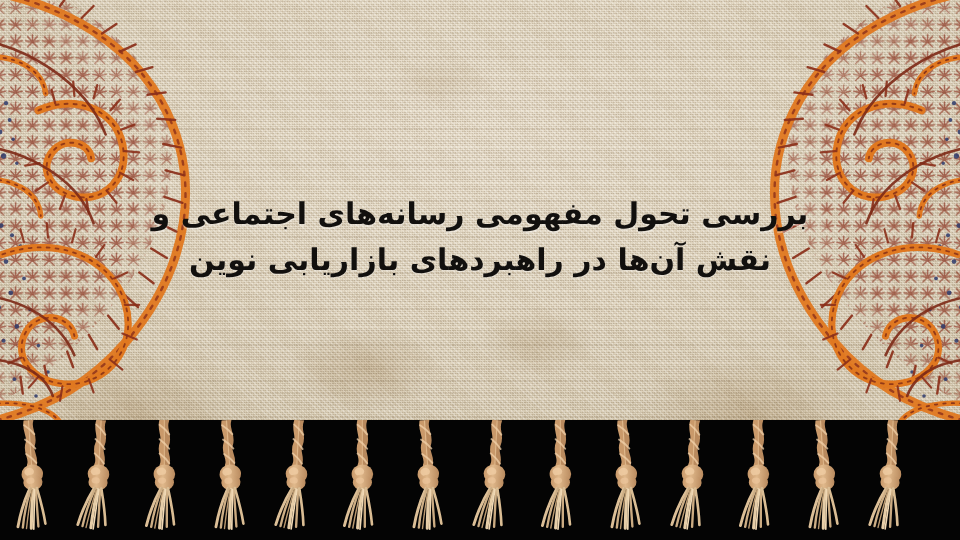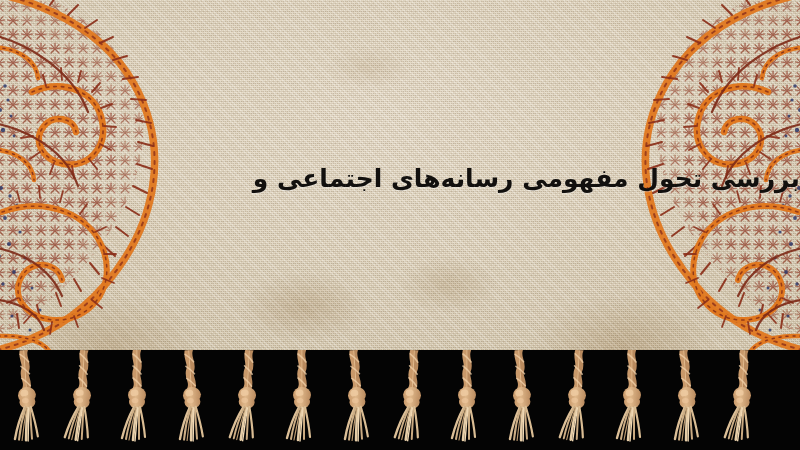--- a/index.html
+++ b/index.html
@@ -60,20 +60,21 @@
 
   
   .corner{position:absolute;top:0;width:310px;height:360px;}
   .corner.left{left:-8px;}
   .corner.right{right:-8px;transform:scaleX(-1);}
   .corner svg{width:100%;height:100%;display:block;}
 
   
   .title-wrap{
     position:absolute;left:0;right:0;top:160px;
+    text-align:center;
     pointer-events:none;
   }
   .title-line{
     display:block;
     color:#12100e;
     font-size:25px;
     line-height:38px;
     font-weight:700;
     letter-spacing:0px;
     text-shadow:0 1px 0 rgba(255,255,255,.35);
@@ -396,20 +397,21 @@
           <path d="M-30 30 C 30 34, 80 70, 96 112"></path>
           <path d="M-30 120 C 24 120, 72 146, 86 186"></path>
           <path d="M-24 246 C 20 244, 56 264, 70 296"></path>
           <path d="M-20 300 C 16 296, 44 308, 52 330"></path>
         </g>
       </svg>
     </div>
 
     <div class="title-wrap">
       <span class="title-line">بررسی تحول مفهومی رسانه‌های اجتماعی و</span>
+      <span class="title-line">نقش آن‌ها در راهبردهای بازاریابی نوین</span>
     </div>
 
     <div class="fabric-edge"></div>
     <div class="edge-fuzz"></div>
   </div>
 
   <div class="fringe" id="fringe">
       <div class="tassel" style="left: 10px; transform: rotate(-4deg);">
         <svg viewBox="0 0 34 92" aria-hidden="true">
           <defs>

